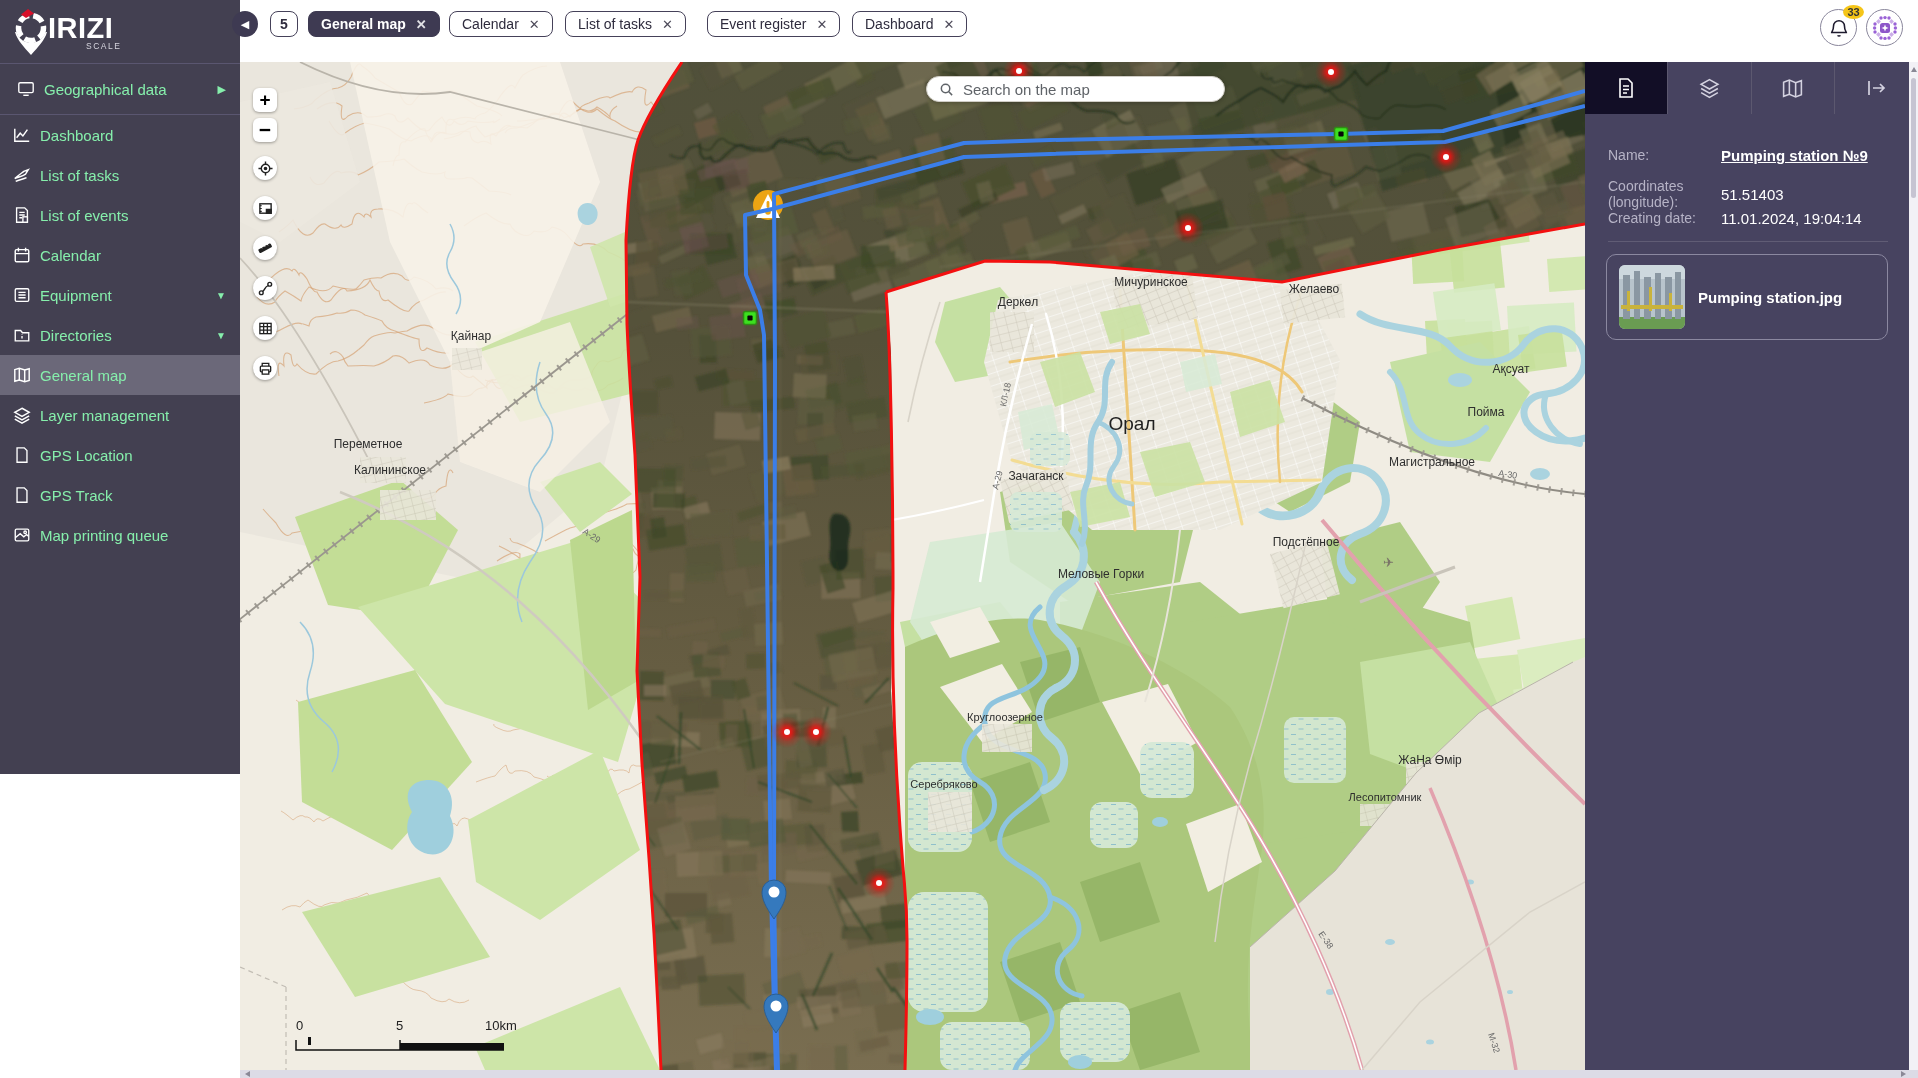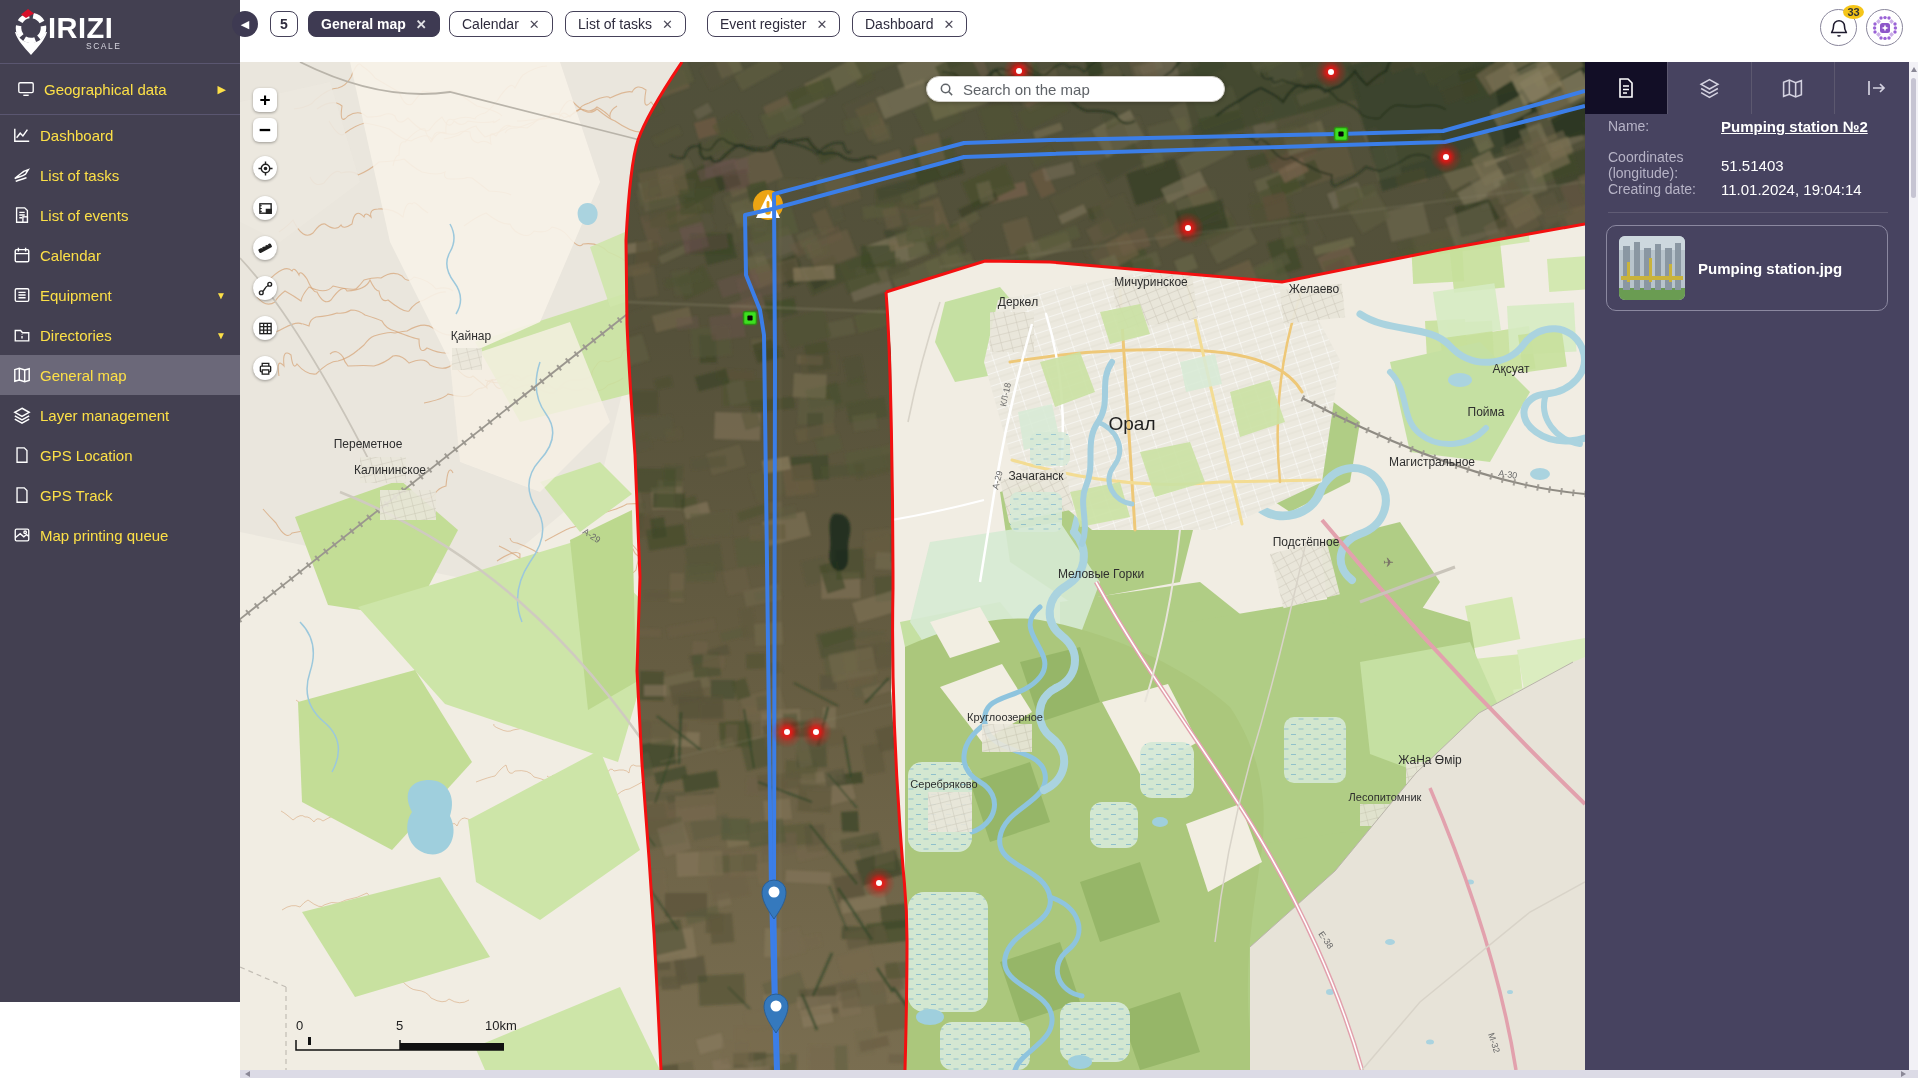--- a/index.html
+++ b/index.html
@@ -1,18 +1,18 @@
 <!DOCTYPE html>
 <html><head><meta charset="utf-8">
 <style>
 *{margin:0;padding:0;box-sizing:border-box}
 body{width:1918px;height:1078px;overflow:hidden;font-family:"Liberation Sans",sans-serif;position:relative;background:#fff}
-.sidebar{position:absolute;left:0;top:0;width:240px;height:1002px;background:#434051;color:#fff;z-index:30}
+.sidebar{position:absolute;left:0;top:0;width:240px;height:774px;background:#434051;color:#fff;z-index:30}
 .logo{height:64px;position:relative;border-bottom:1px solid #5a5670}
-.mi{display:flex;align-items:center;height:40px;padding-left:13px;font-size:15px;color:#fde047}
+.mi{display:flex;align-items:center;height:40px;padding-left:13px;font-size:15px;color:#86efac}
 .mi svg{margin-right:9px;flex:0 0 auto}
 .mi.hl{background:#6b6879}
 .topbar{position:absolute;left:240px;top:0;width:1678px;height:62px;background:#fff;z-index:20}
 .tab{position:absolute;top:11px;height:26px;border-radius:8px;display:flex;align-items:center;font-size:14px;color:#2e2b3d;border:1px solid #454159;background:#fff;padding:0 12px}
 .tab.active{background:#3e3a52;color:#fff;border-color:#3e3a52;font-weight:bold}
 .tab .x{margin-left:10px;font-size:13px;opacity:.85}
 .map{position:absolute;left:240px;top:62px;width:1345px;height:1008px;overflow:hidden;background:#f1ede3}
 .panel{position:absolute;left:1585px;top:62px;width:333px;height:1008px;background:#474360;z-index:25}
 .ptabs{display:flex;height:52px}
 .ptab{width:83.25px;display:flex;align-items:center;justify-content:center;border-right:1px solid #5c586f}
@@ -1306,23 +1306,23 @@
       </div>
 
     <div class="ptab" style="border-right:none">
         <svg width="22" height="22" viewBox="0 0 22 22" fill="none" stroke="#d4d2e0" stroke-width="1.7">
           <path d="M4,4 V18"></path>
           <path d="M8,11 H19 M15,7 L19,11 L15,15"></path>
         </svg>
       </div>
   </div>
 
-  <div class="prow" style="margin-top:4px">
+  <div class="prow" style="margin-top:33px">
       <div style="width:113px">Name:</div>
-      <div class="pval" style="font-weight:bold;text-decoration:underline">Pumping station №2</div>
+      <div class="pval" style="font-weight:bold;text-decoration:underline">Pumping station №9</div>
     </div>
 
   <div class="prow" style="margin-top:14px">
       <div style="width:113px">Coordinates (longitude):</div>
       <div class="pval" style="align-self:center">51.51403</div>
     </div>
 
 
   <div class="prow" style="margin-top:0">
       <div style="width:113px">Creating date:</div>

